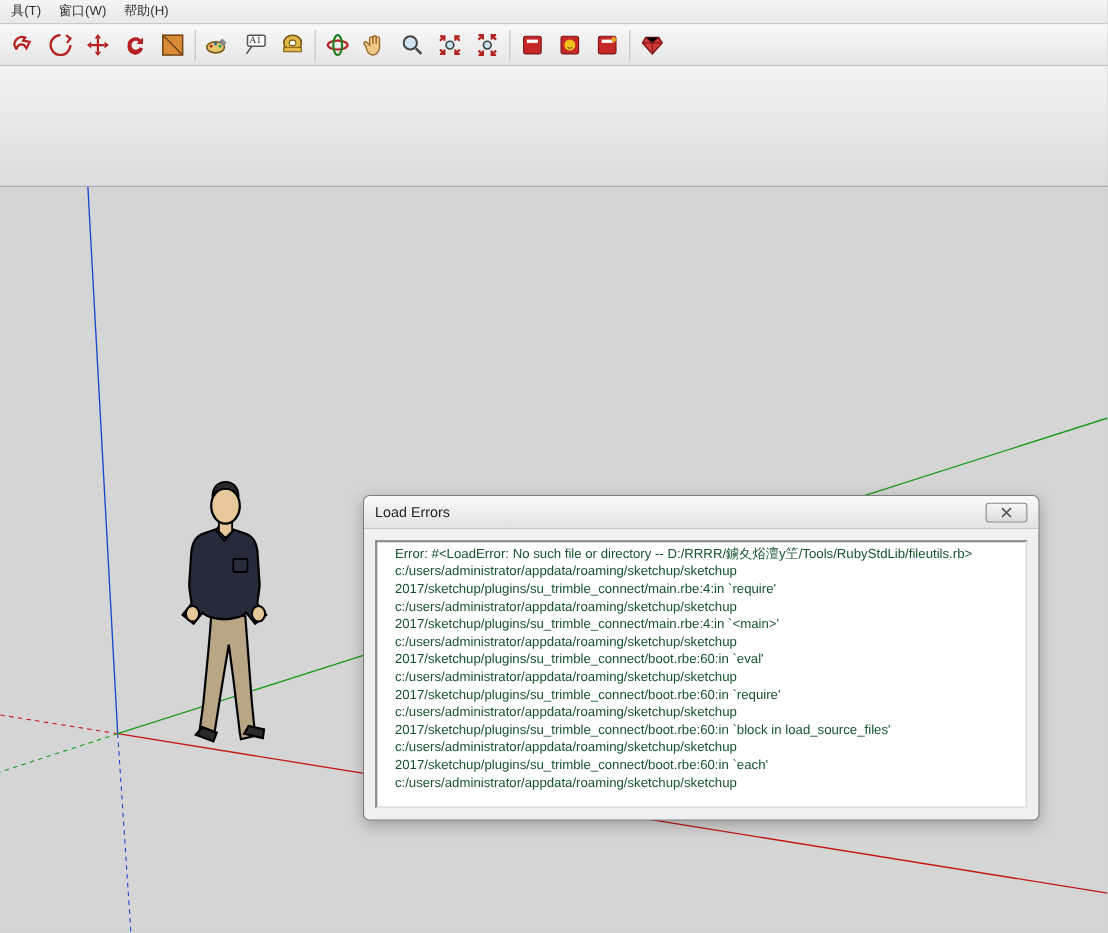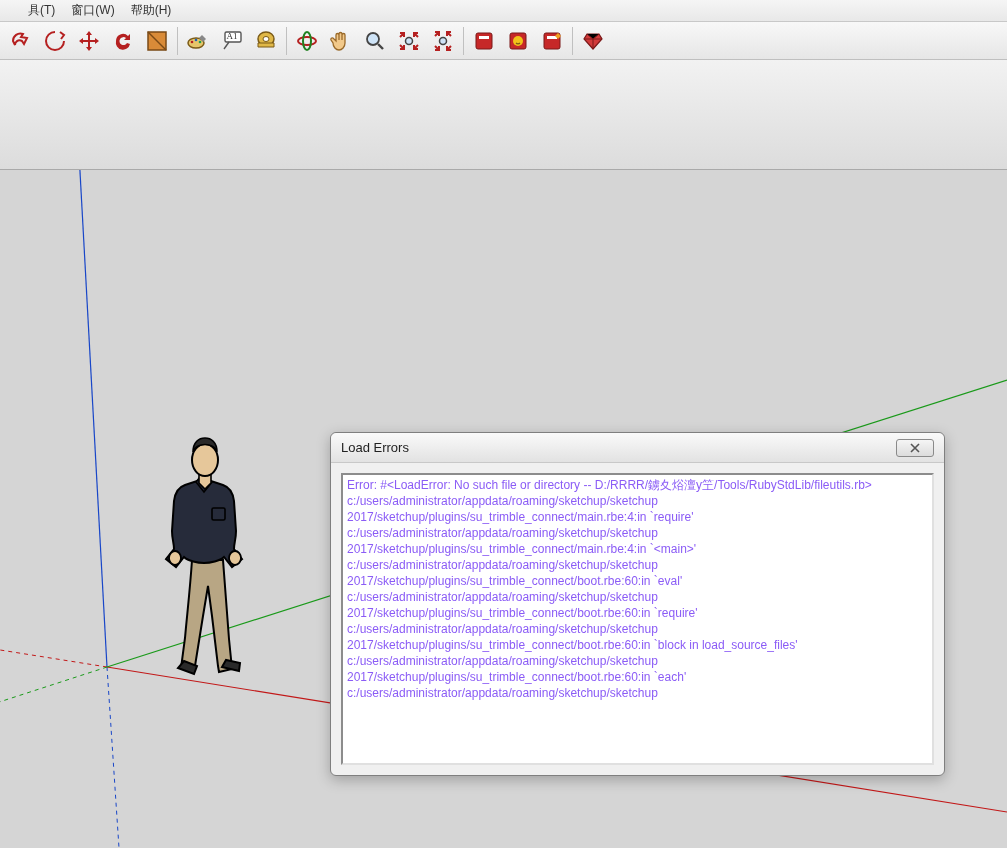--- a/index.html
+++ b/index.html
@@ -6,21 +6,21 @@
   html, body { width: 1007px; height: 848px; overflow: hidden; font-family: "Microsoft YaHei", "Segoe UI", Tahoma, sans-serif; }
   body { background: #d5d5d5; position: relative; }
 
   
   .menubar {
     height: 22px;
     background: linear-gradient(#f5f5f5, #e8e8e8);
     border-bottom: 1px solid #c8c8c8;
     display: flex;
     align-items: center;
-    padding-left: 20px;
+    padding-left: 2px;
     font-size: 12px;
     color: #333;
   }
   .menubar .menuitem { padding: 2px 8px; cursor: default; }
 
   
   .toolbar {
     height: 38px;
     background: linear-gradient(#f8f8f8, #e6e6e6);
     border-bottom: 1px solid #bfbfbf;
@@ -67,21 +67,21 @@
   .person {
     position: absolute;
     left: 150px; top: 260px;
     width: 110px; height: 250px;
   }
   .person svg { width: 100%; height: 100%; }
 
   
   .dialog {
     position: absolute;
-    left: 330px; top: 262px;
+    left: 330px; top: 280px;
     width: 615px;
     background: #f0f0f0;
     border: 1px solid #7f7f7f;
     border-radius: 6px;
     box-shadow: 0 4px 14px rgba(0,0,0,0.25);
   }
   .dialog-title {
     height: 30px;
     padding: 0 10px;
     background: linear-gradient(#fafafa, #e2e2e2);
@@ -100,28 +100,28 @@
     background: linear-gradient(#f5f5f5, #dcdcdc);
     display: flex; align-items: center; justify-content: center;
     font-size: 11px; color: #555;
     cursor: default;
   }
   .dialog-body {
     padding: 10px 10px 10px 10px;
   }
   .error-box {
     width: 100%;
-    height: 292px;
+    height: 244px;
     border: 2px inset #e0e0e0;
     background: #ffffff;
     font-family: Tahoma, sans-serif;
     font-size: 12px;
     line-height: 16px;
-    color: #8b5cf6;
-    padding: 2px 4px;
+    color: #14532d;
+    padding: 2px 16px;
     overflow-y: scroll;
     white-space: pre-wrap;
     word-break: break-word;
   }
   .dialog-footer {
     display: flex;
     justify-content: flex-end;
     padding: 6px 10px 12px 10px;
   }
   .ok-btn {

